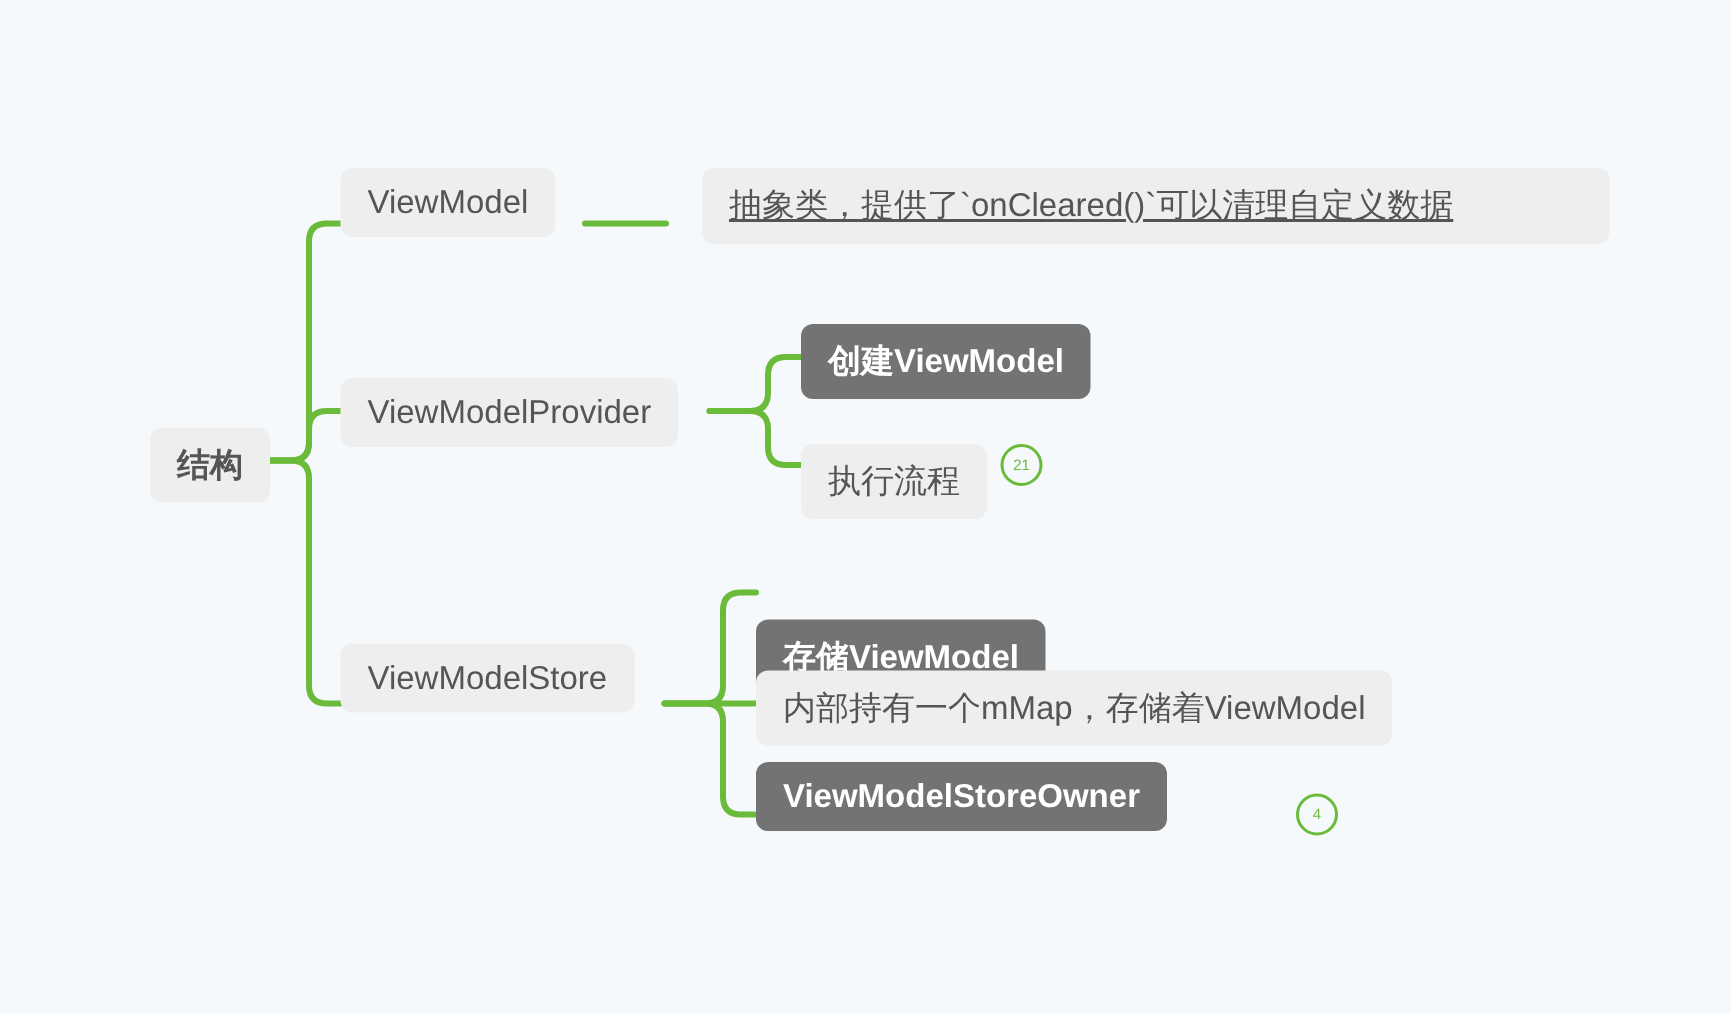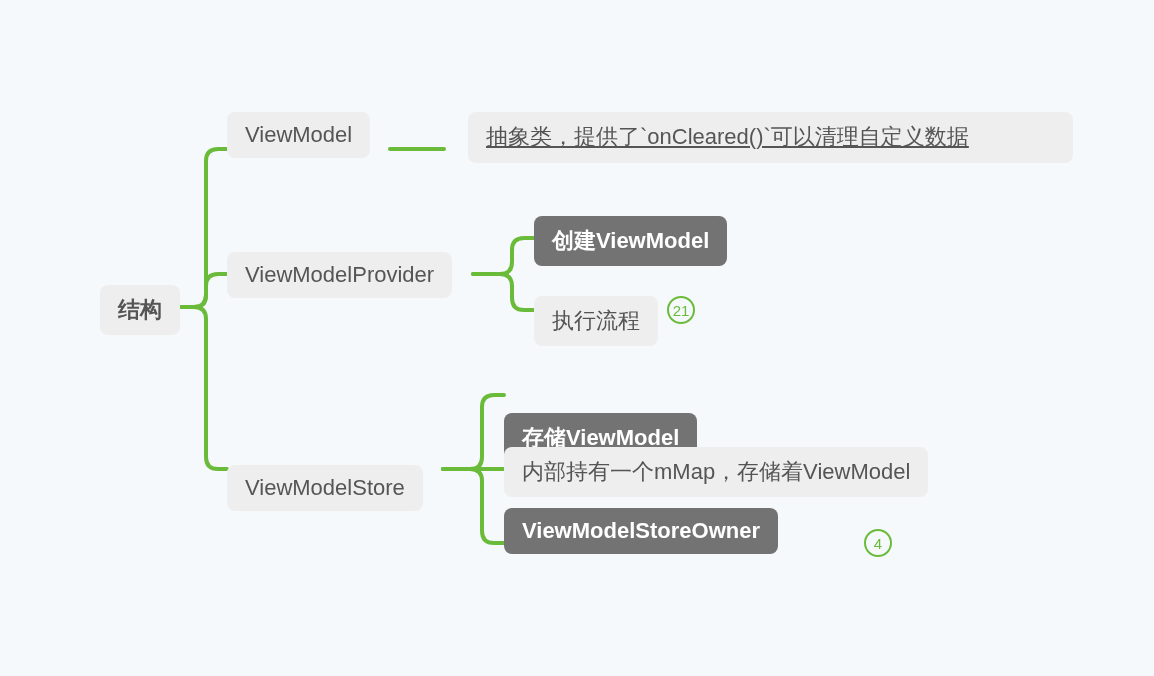--- a/index.html
+++ b/index.html
@@ -28,21 +28,21 @@
     color: #fff;
     font-weight: 700;
   }
   .badge {
     position: absolute;
     width: 28px;
     height: 28px;
     border: 2px solid #6bbb3b;
     border-radius: 50%;
     color: #6bbb3b;
-    font-size: 15px;
+    font-size: 10px;
     display: flex;
     align-items: center;
     justify-content: center;
     background: #f5f9fb;
   }
   svg.connectors {
     position: absolute;
     left: 0; top: 0;
     width: 1154px;
     height: 676px;
@@ -96,21 +96,21 @@
 <div class="node highlight" style="left:534px; top:216px;">
   <span>创建ViewModel</span>
 </div>
 <div class="node" style="left:534px; top:296px;">
   <span>执行流程</span>
 </div>
 <div class="badge" style="left:667px; top:296px;">
   <span>21</span>
 </div>
 
-<div class="node" style="left:227px; top:465px;">
+<div class="node" style="left:227px; top:429px;">
   <span>ViewModelStore</span>
 </div>
 <div class="node highlight" style="left:504px; top:373px;margin-top:40px;">
   <span>存储ViewModel</span>
 </div>
 <div class="node" style="left:504px; top:447px;">
   <span>内部持有一个mMap，存储着ViewModel</span>
 </div>
 <div class="node highlight" style="left:504px; top:508px;justify-content:center;">
   <span>ViewModelStoreOwner</span>

